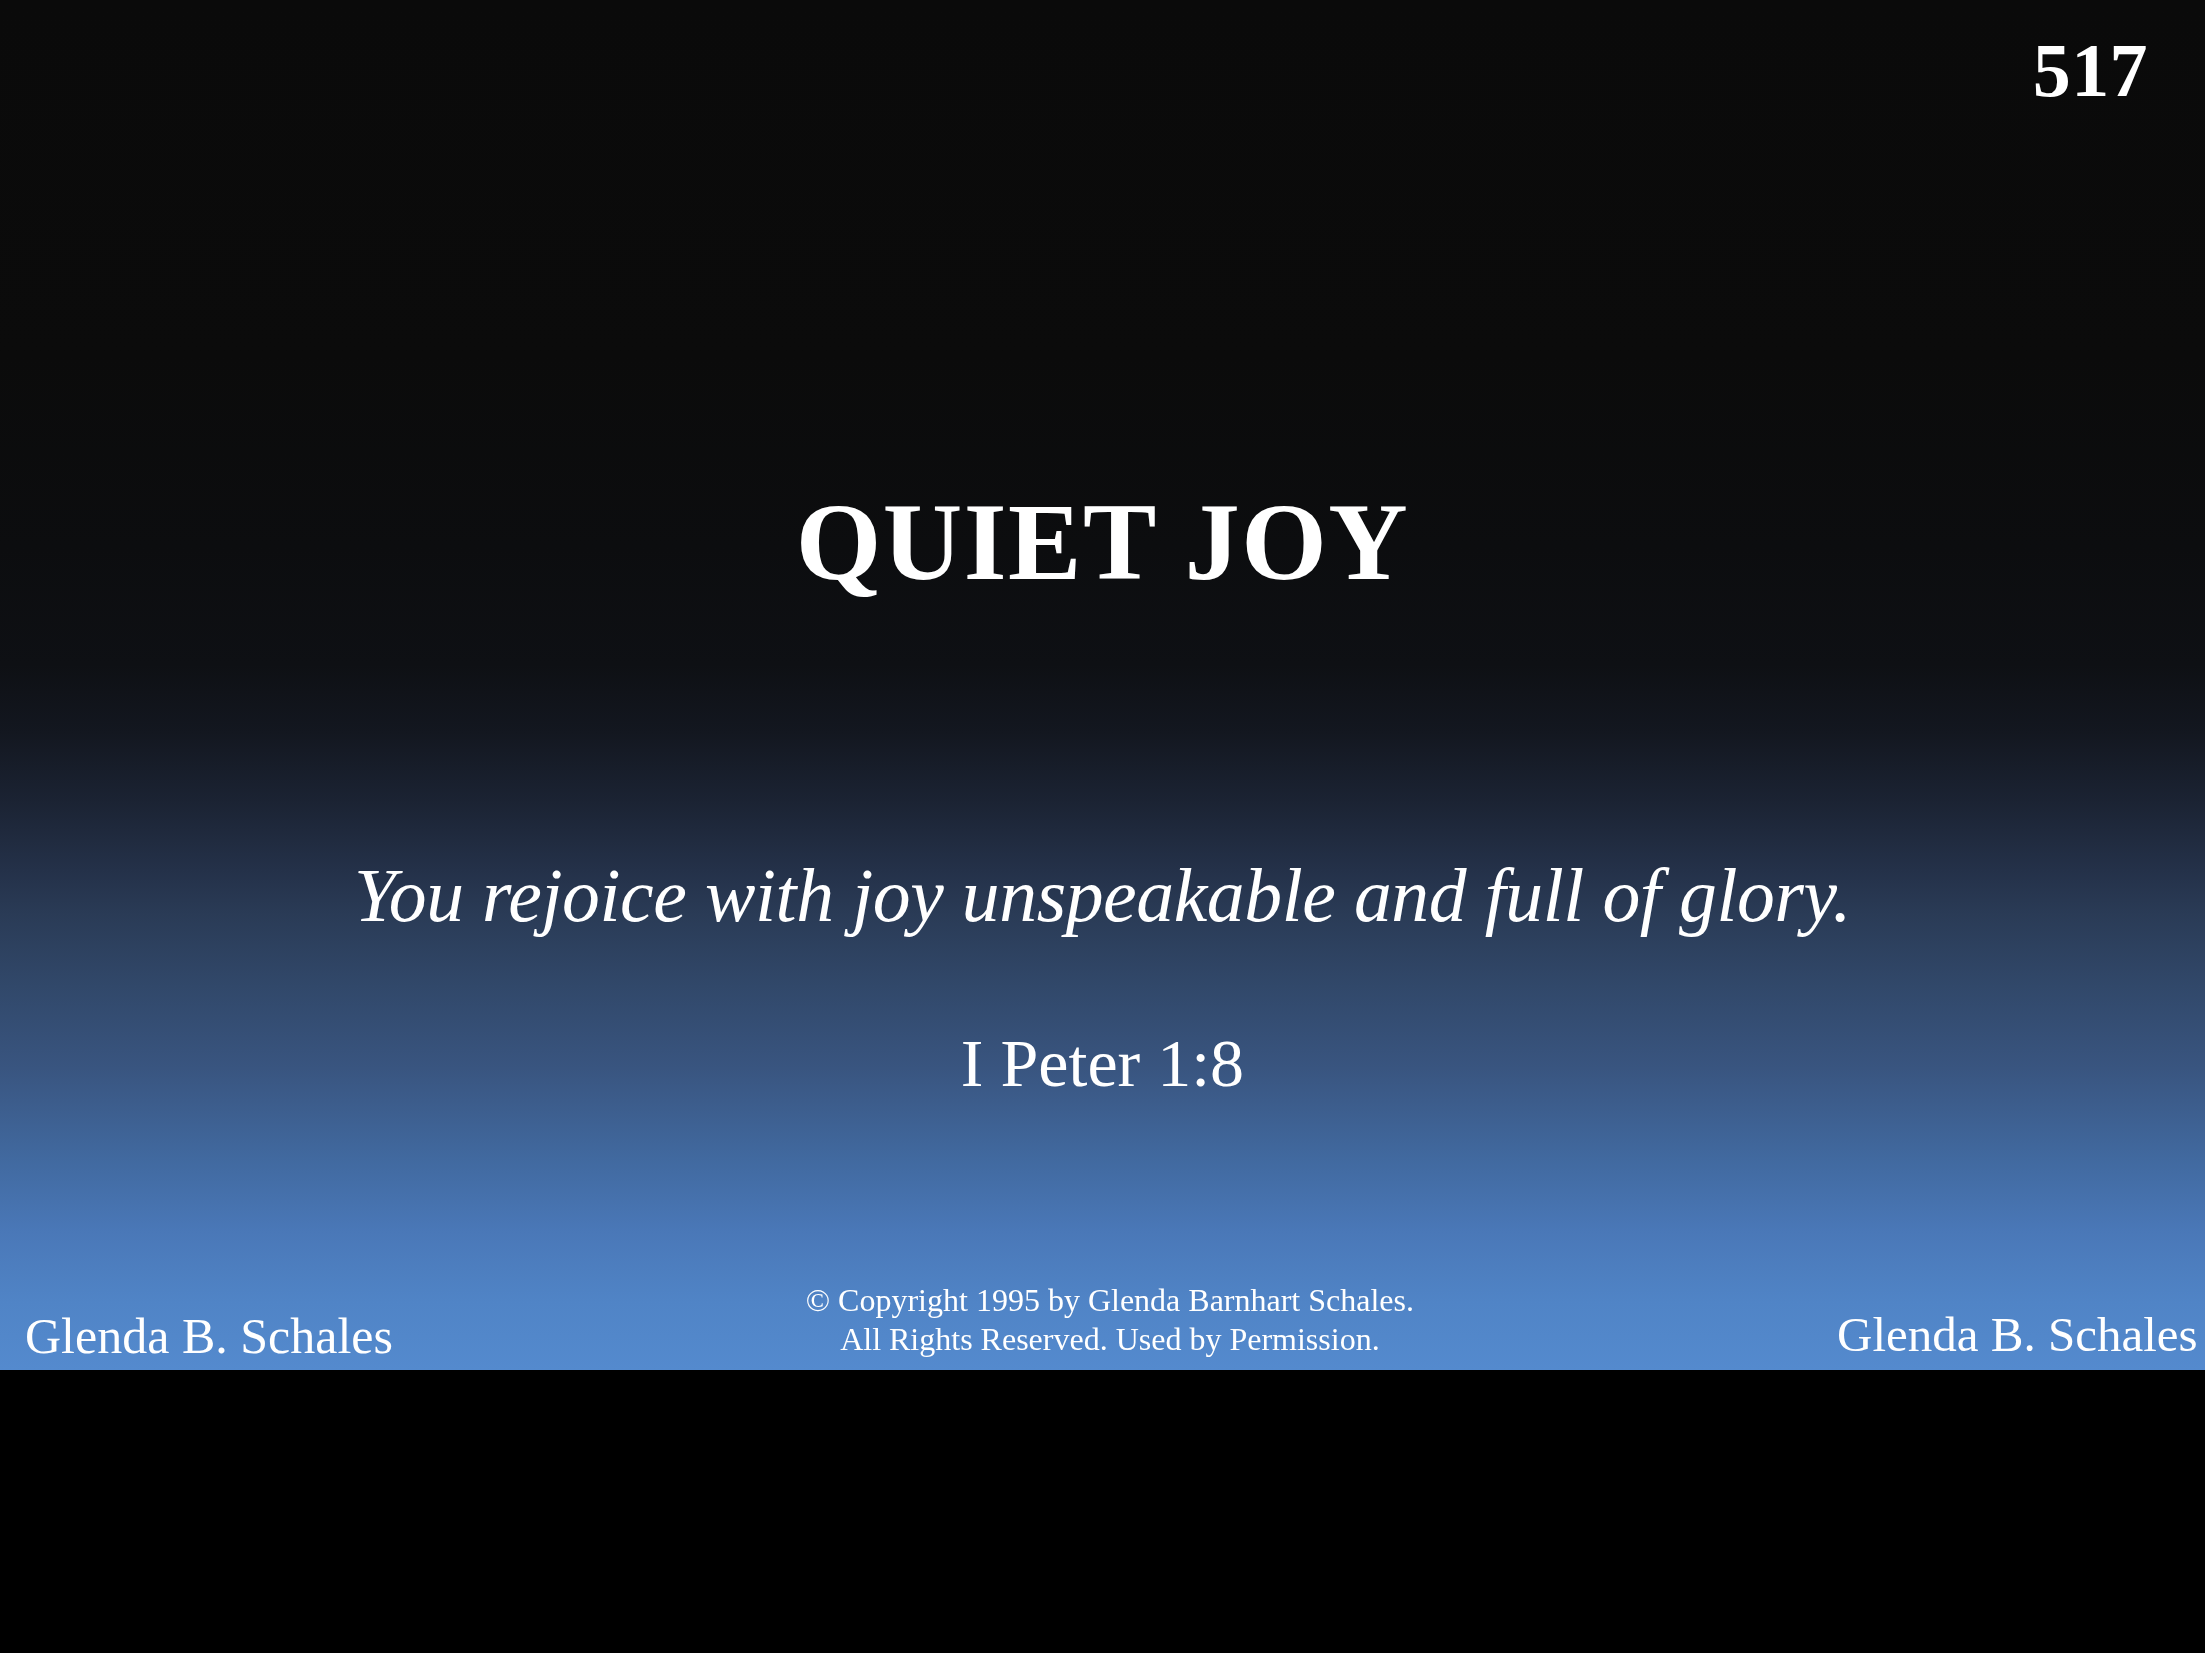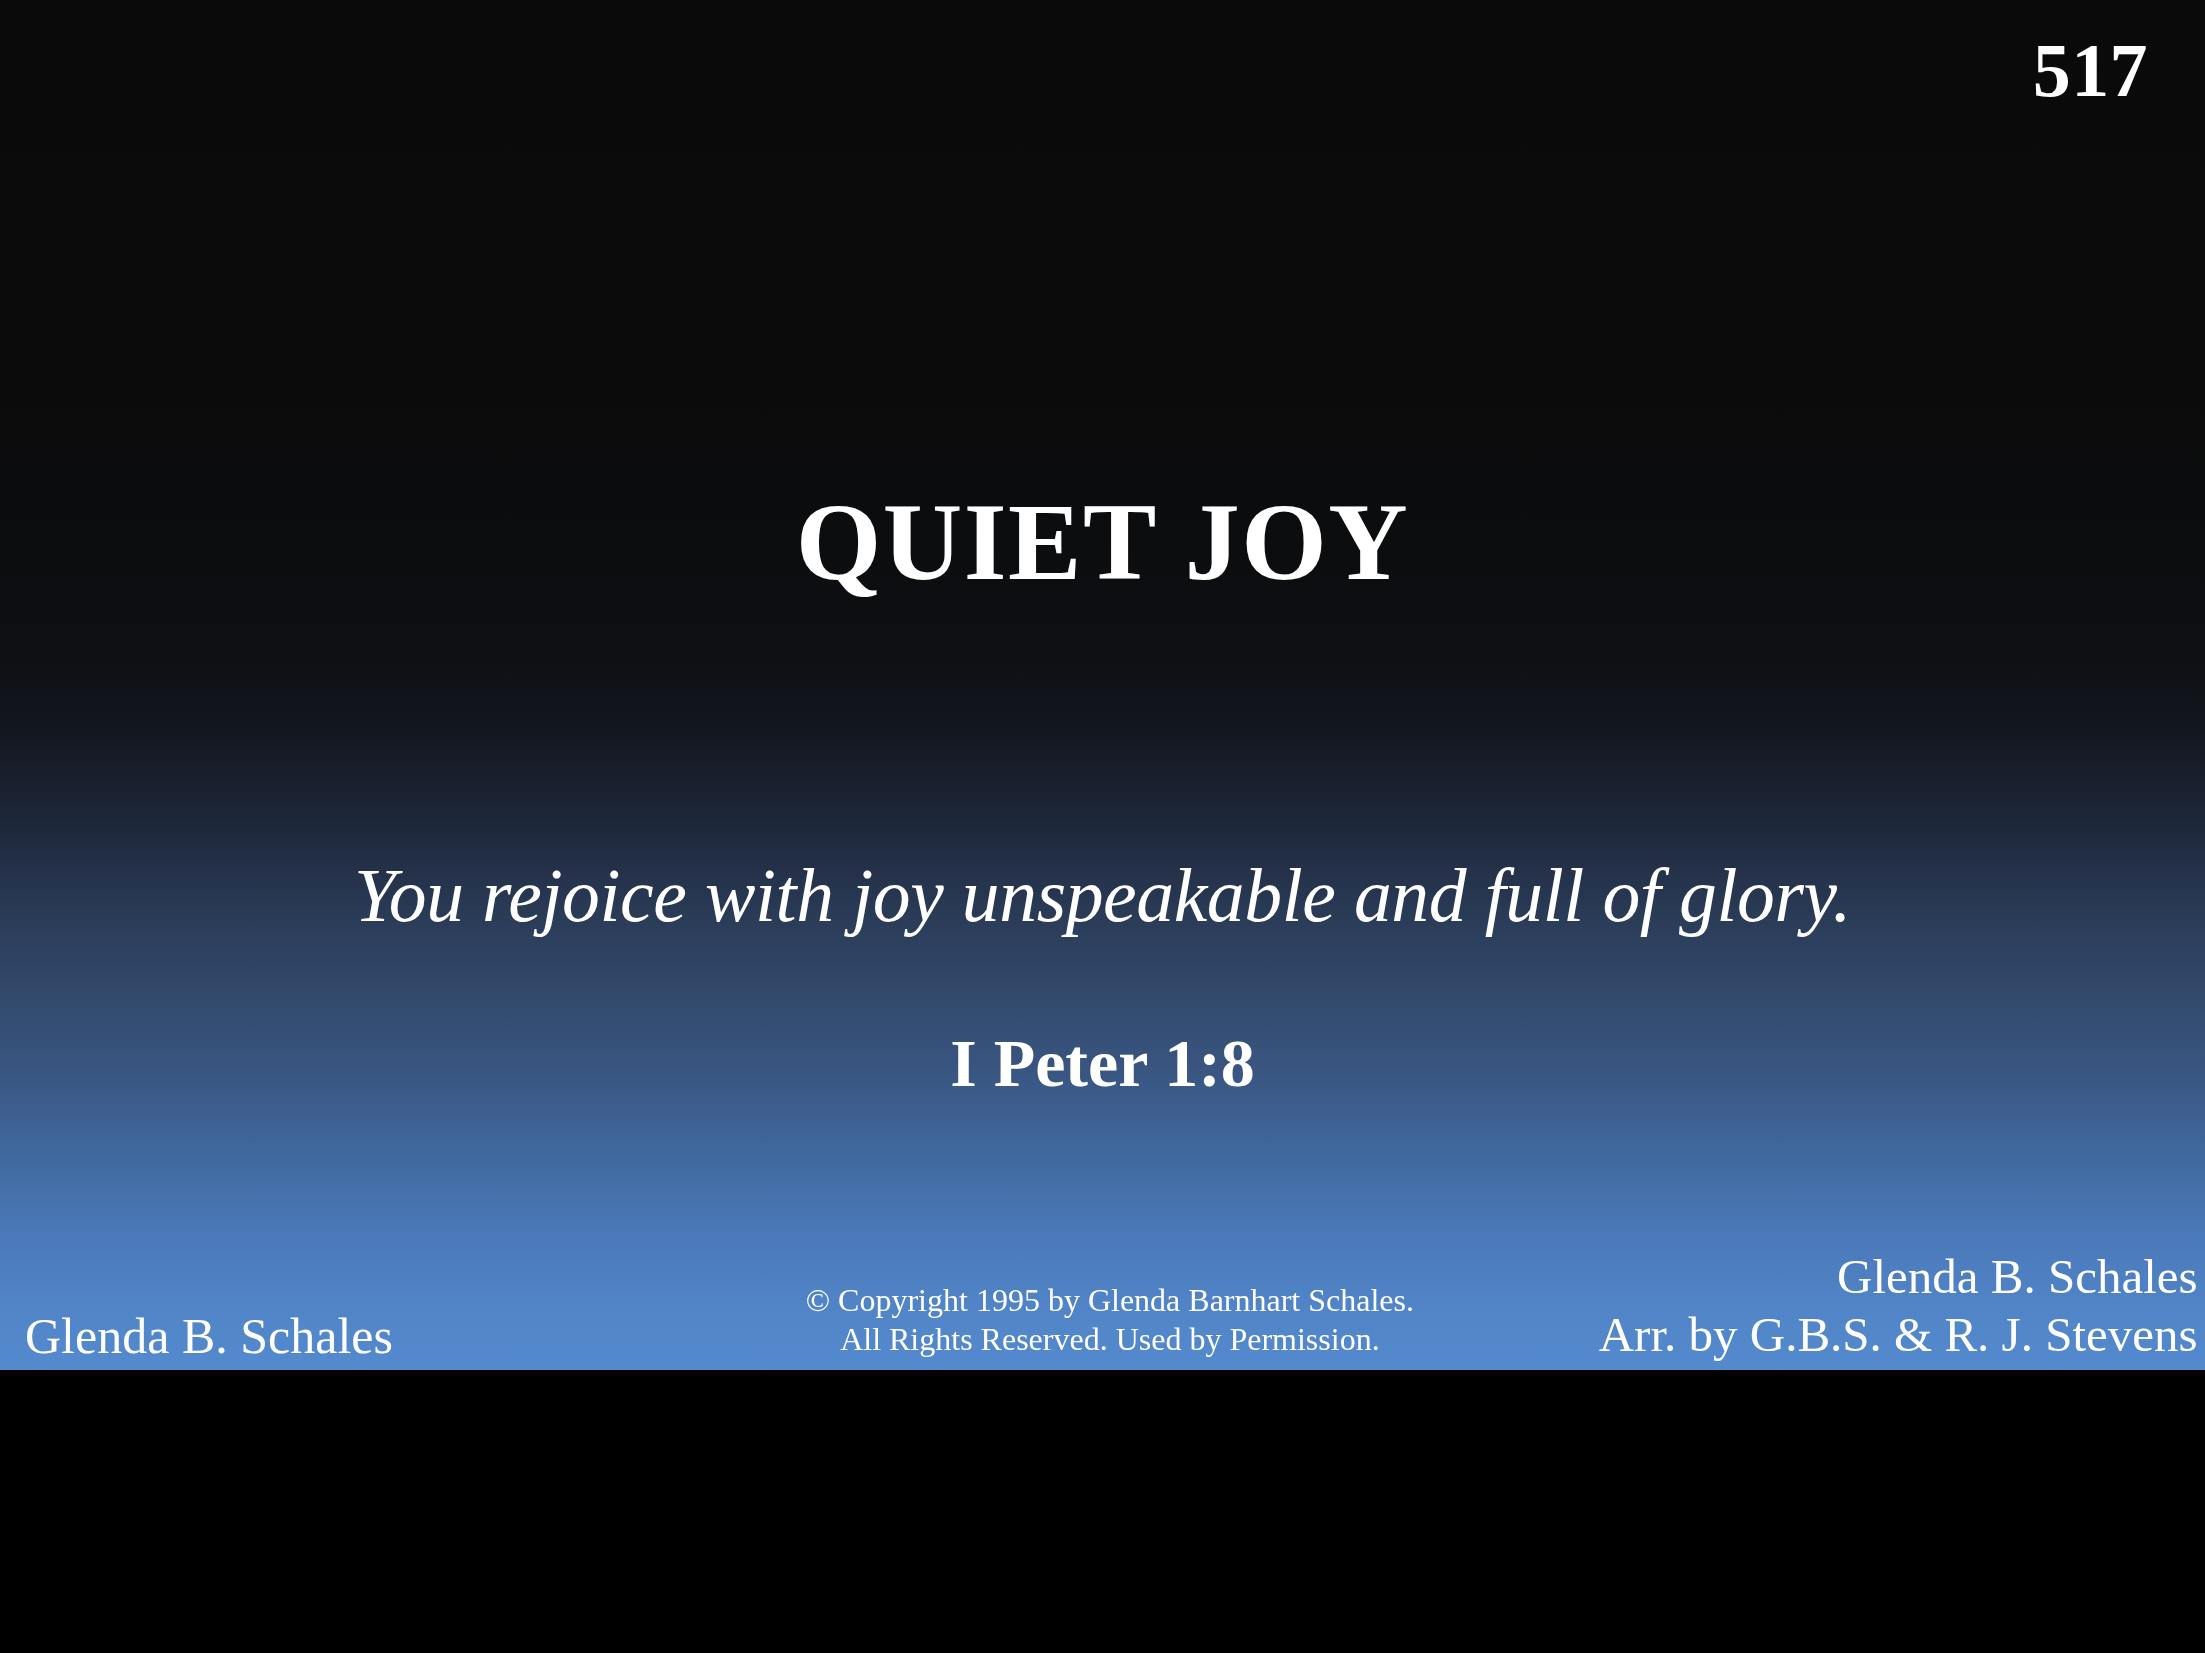--- a/index.html
+++ b/index.html
@@ -94,21 +94,20 @@
 
   #scripture-ref {
     position: absolute;
     top: 1029px;
     left: 0;
     width: 2205px;
     text-align: center;
     font-size: 68px;
     line-height: 1.0;
     color: #ffffff;
-    font-weight: bold;
   }
 
   
   #composer-left {
     position: absolute;
     left: 25px;
     bottom: 8.8px;
     font-size: 50px;
     line-height: 1.0;
     white-space: nowrap;
@@ -158,18 +157,17 @@
 
     <div id="composer-left">Glenda B. Schales</div>
 
     <div id="copyright-block">
       <span class="cline">© Copyright 1995 by Glenda Barnhart Schales.</span>
       <span class="cline">All Rights Reserved. Used by Permission.</span>
     </div>
 
     <div id="credit-right">
       <div>Glenda B. Schales</div>
-      <div>Arr. by G.B.S. &amp; R. J. Stevens</div>
     </div>
 
   </div>
 </div>
 
 
 </body></html>

